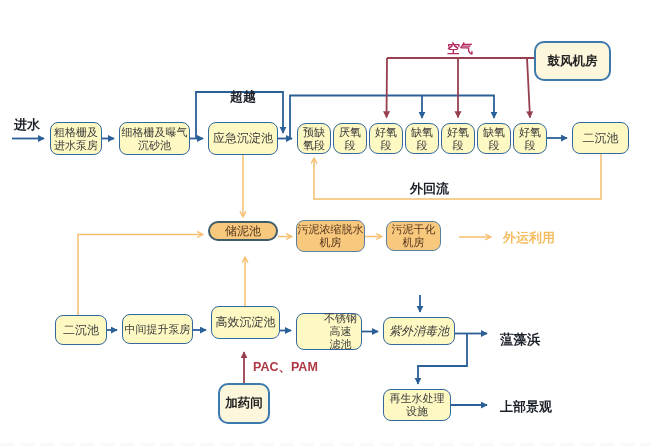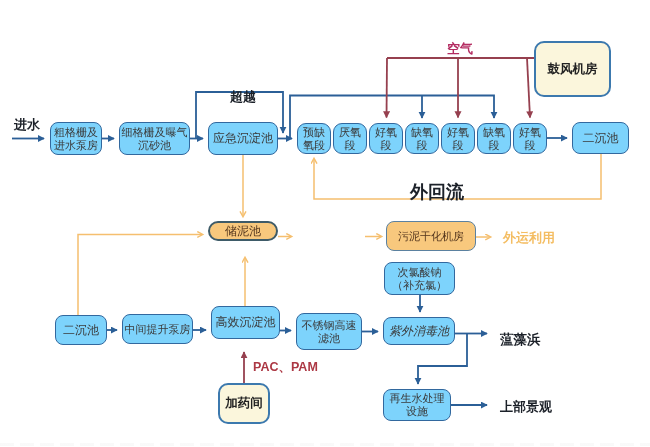--- a/index.html
+++ b/index.html
@@ -3,21 +3,21 @@
 <meta charset="utf-8">
 <style>
   html,body{margin:0;padding:0;background:#ffffff;}
   #canvas{
     position:relative;width:650px;height:447px;background:#ffffff;overflow:hidden;
     font-family:"Liberation Sans",sans-serif;
   }
   #wires{position:absolute;left:0;top:0;width:650px;height:447px;}
   .node{
     position:absolute;box-sizing:border-box;display:flex;align-items:center;justify-content:center;
-    text-align:center;background:#7dd3fc;border:1.8px solid #32689e;border-radius:8px;
+    text-align:center;background:#fef9c3;border:1.8px solid #32689e;border-radius:8px;
     color:#3a3a3a;font-size:11px;line-height:1.18;white-space:pre-line;padding:0;letter-spacing:0;
   }
   .node.seg{border-radius:9px;}
   .node.fs12{font-size:12px;}
   .node.facility{background:#fbf6dc;border:2px solid #3c79ae;border-radius:10px;font-weight:bold;color:#222222;font-size:12.5px;}
   .node.sludge{background:#f8c87d;color:#53351d;}
   .node.sludge-main{border:2.2px solid #3e5b68;border-radius:10px;font-size:12px;}
   .node.sludge-sub{border:1.6px solid #5b81a0;border-radius:8px;}
   .lbl{position:absolute;white-space:nowrap;font-weight:bold;color:#1c2129;}
   #bottom-artifact{
@@ -95,41 +95,41 @@
   <div class="node seg" style="left:405px;top:123px;width:34px;height:31px;">缺氧
 段</div>
   <div class="node seg" style="left:441px;top:123px;width:34px;height:31px;">好氧
 段</div>
   <div class="node seg" style="left:477px;top:123px;width:34px;height:31px;">缺氧
 段</div>
   <div class="node seg" style="left:513px;top:123px;width:34px;height:31px;">好氧
 段</div>
   <div class="node fs12" style="left:572px;top:122px;width:57px;height:32px;">二沉池</div>
 
-  <div class="node facility" style="left:534px;top:41px;width:77px;height:56px;">鼓风机房</div>
+  <div class="node facility" style="left:534px;top:41px;width:77px;height:40px;">鼓风机房</div>
   <div class="node facility" style="left:218px;top:383px;width:52px;height:41px;">加药间</div>
 
   <div class="node sludge sludge-main" style="left:208px;top:221px;width:70px;height:20px;">储泥池</div>
-  <div class="node sludge sludge-sub" style="left:386px;top:221px;width:90px;height:30px;">污泥干化机房</div>
+  <div class="node sludge sludge-sub" style="left:296px;top:220px;width:69px;height:32px;">污泥浓缩脱水
+机房</div>
+  <div class="node sludge sludge-sub" style="left:386px;top:221px;width:55px;height:30px;">污泥干化机房</div>
 
   <div class="node fs12" style="left:55px;top:315px;width:52px;height:30px;">二沉池</div>
   <div class="node" style="left:122px;top:314px;width:71px;height:30px;">中间提升泵房</div>
   <div class="node fs12" style="left:211px;top:306px;width:69px;height:33px;">高效沉淀池</div>
-  <div class="node" style="left:296px;top:313px;width:66px;height:37px;">不锈钢高速
+  <div class="node" style="left:296px;top:313px;width:66px;height:37px;padding-left:23px;">不锈钢高速
 滤池</div>
   <div class="node fs12" style="left:383px;top:317px;width:72px;height:28px;font-style:italic;">紫外消毒池</div>
-  <div class="node" style="left:384px;top:262px;width:71px;height:33px;">次氯酸钠
-（补充氯）</div>
   <div class="node" style="left:383px;top:389px;width:68px;height:32px;">再生水处理
 设施</div>
 
   <div class="lbl" style="left:14px;top:116px;font-size:13px;">进水</div>
   <div class="lbl" style="left:230px;top:88px;font-size:13px;">超越</div>
   <div class="lbl" style="left:447px;top:40px;font-size:13px;color:#b42d62;">空气</div>
-  <div class="lbl" style="left:410px;top:180px;font-size:18px;">外回流</div>
+  <div class="lbl" style="left:410px;top:180px;font-size:13px;">外回流</div>
   <div class="lbl" style="left:503px;top:229px;font-size:13px;color:#f4bd62;">外运利用</div>
   <div class="lbl" style="left:253px;top:359px;font-size:12.5px;color:#ac3844;">PAC、PAM</div>
   <div class="lbl" style="left:500px;top:331px;font-size:13.5px;">蕰藻浜</div>
   <div class="lbl" style="left:500px;top:398px;font-size:13px;">上部景观</div>
 
   <div id="bottom-artifact"></div>
 
 </div>
 
 </body></html>

